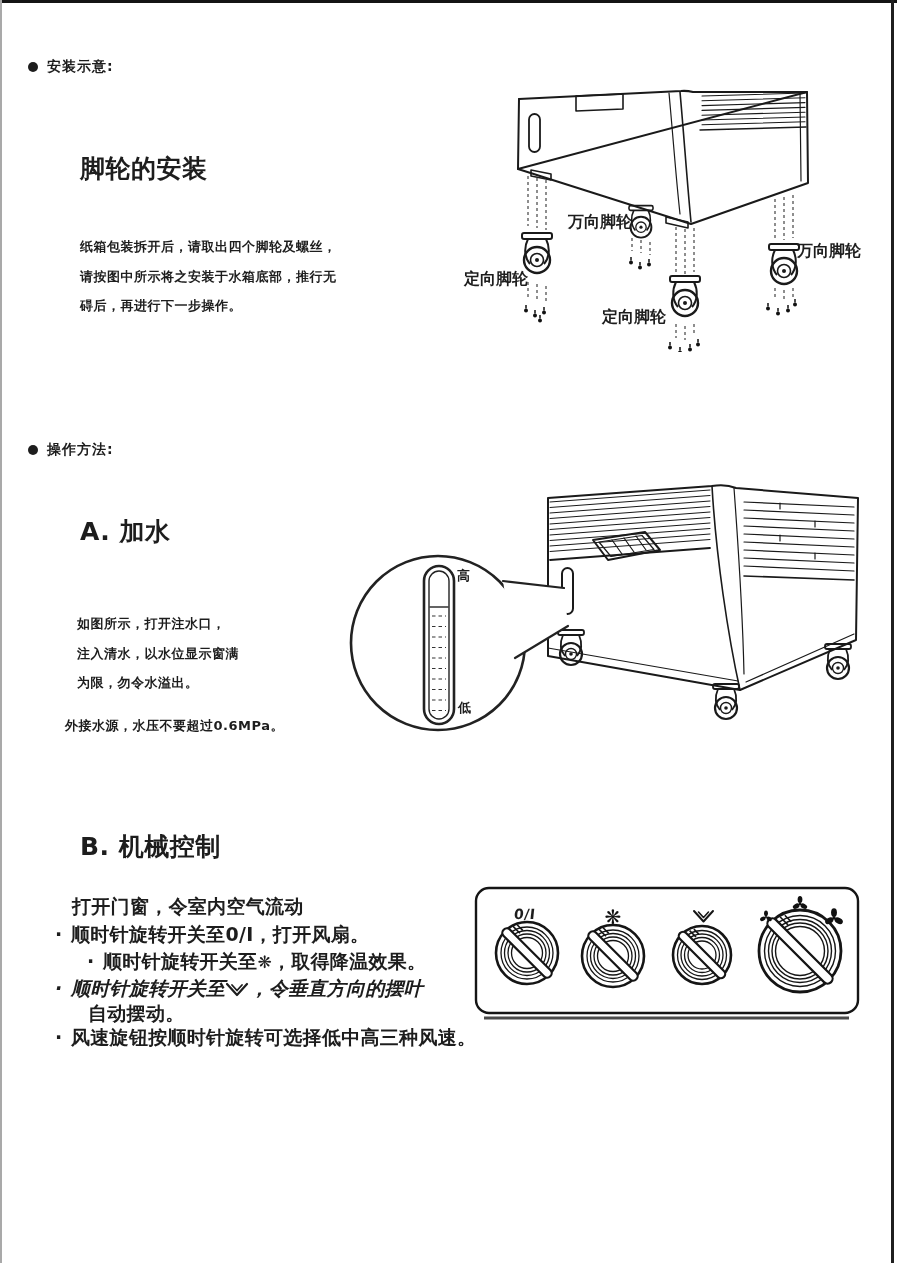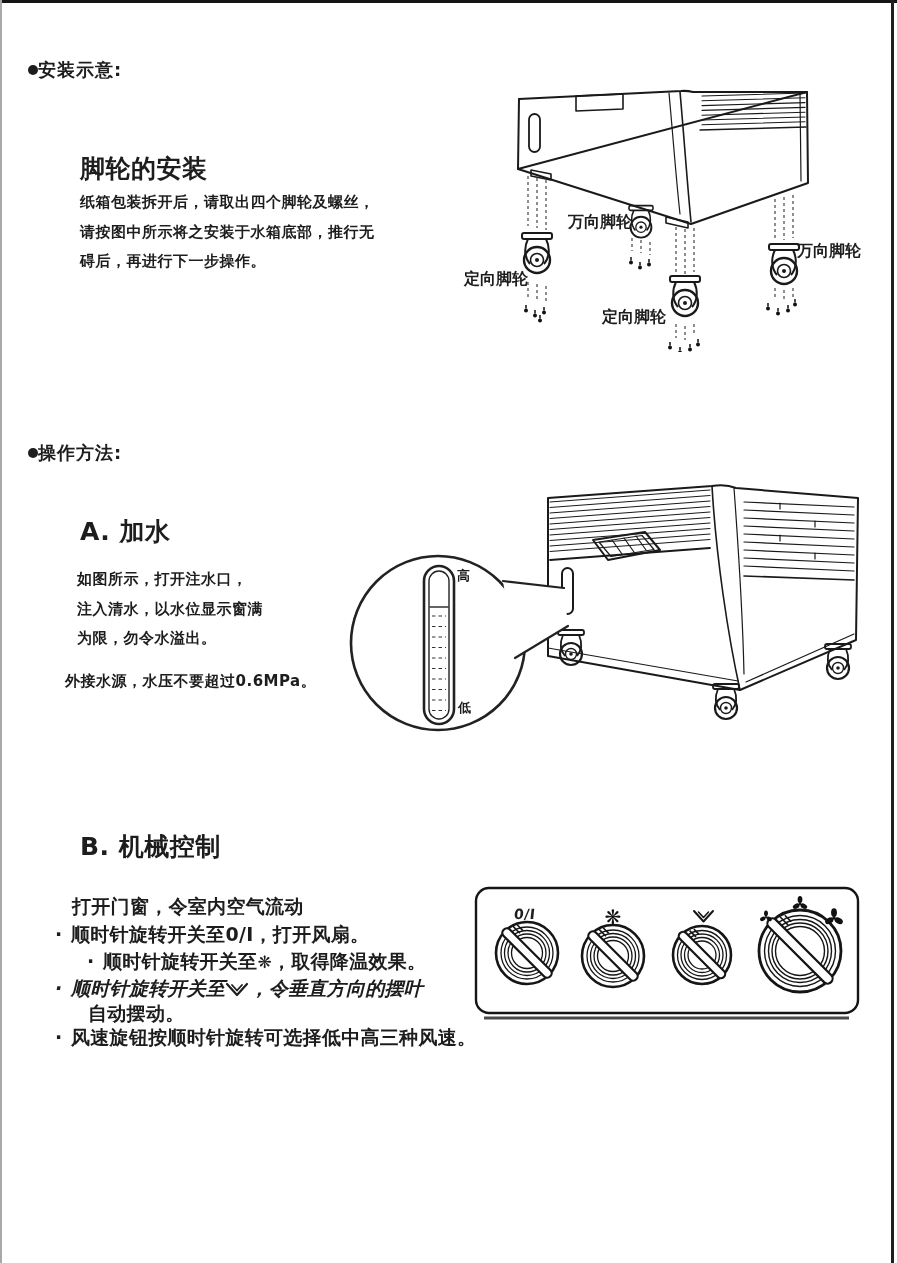--- a/index.html
+++ b/index.html
@@ -5,24 +5,24 @@
   html,body{margin:0;padding:0;background:#e8e8e8;}
   .page{
     position:relative;width:897px;height:1263px;background:#ffffff;
     font-family:"DejaVu Sans","Liberation Sans",sans-serif;
     color:#1d1d1d;overflow:hidden;margin:0 auto;
   }
   .abs{position:absolute;}
   .b-top{left:0;top:0;width:897px;height:3px;background:#141414;}
   .b-left{left:0;top:0;width:2px;height:1263px;background:#a9a9a9;}
   .b-right{left:891px;top:0;width:2.5px;height:1263px;background:#1f1f1f;}
-  .h1{display:flex;align-items:center;font-size:18px;font-weight:700;letter-spacing:1px;}
+  .h1{display:flex;align-items:center;gap:9px;font-size:14px;font-weight:700;letter-spacing:1px;}
   .dot{width:10px;height:10px;border-radius:50%;background:#1d1d1d;flex:0 0 auto;}
   .sub{font-size:25px;font-weight:700;letter-spacing:0.5px;}
-  .para{font-size:15px;font-weight:700;line-height:29.5px;letter-spacing:0.5px;white-space:nowrap;}
+  .para{font-size:13px;font-weight:700;line-height:29.5px;letter-spacing:0.5px;white-space:nowrap;margin-top:44px;}
   .diaglabel{font-size:16px;font-weight:700;white-space:nowrap;margin-top:12px;}
   .gauge{font-size:13px;font-weight:700;}
   .blist{font-size:19px;font-weight:700;letter-spacing:0.3px;white-space:nowrap;}
   .bullet-mark{display:inline-block;width:16px;}
   .knoblabel{font-size:14px;font-weight:800;transform:skewX(-6deg);letter-spacing:0.5px;}
   .inline-icon{display:inline-block;vertical-align:-2px;}
   .snow{font-size:17px;font-weight:700;}
   svg{display:block;}
 </style>
 </head>

